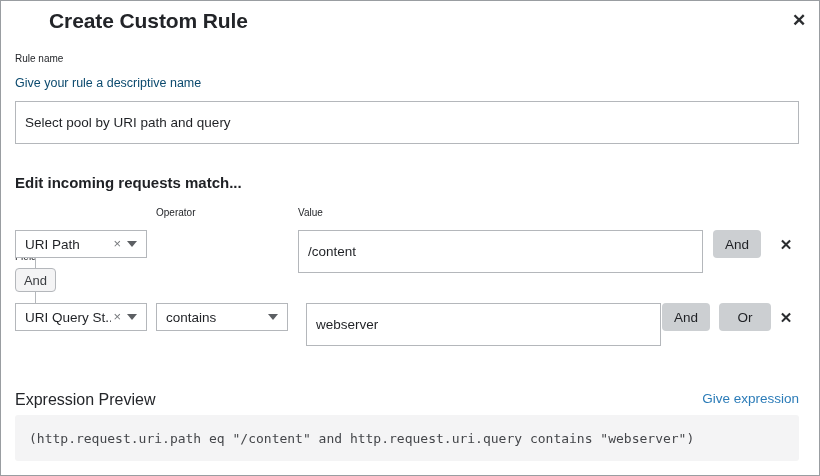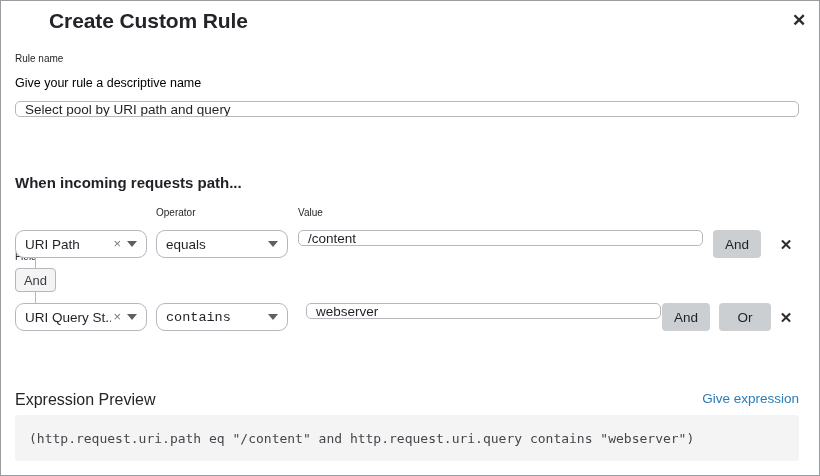--- a/index.html
+++ b/index.html
@@ -54,31 +54,31 @@
 
   
   .field-label {
     position: absolute;
     font-size: 10px;
     color: #24262a;
   }
   .field-sub {
     position: absolute;
     font-size: 12.5px;
-    color: #000000;
+    color: #0c4a6e;
   }
   .rule-name-label { left: 14px; top: 52px; }
   .rule-name-sub   { left: 14px; top: 75px; }
 
   .text-input {
     position: absolute;
     box-sizing: border-box;
-    height: 16px;
+    height: 43px;
     border: 1px solid #b4b7bb;
-    border-radius: 5px;
+    border-radius: 0;
     background: #ffffff;
     font-family: "Liberation Sans", sans-serif;
     font-size: 13.5px;
     color: #1f2125;
     padding: 0 9px;
     outline: none;
   }
   .rule-name-input {
     left: 14px;
     top: 100px;
@@ -98,21 +98,21 @@
   .col-label-field    { left: 14px;  top: 206px; margin-top: 44px; }
   .col-label-operator { left: 155px; top: 206px; }
   .col-label-value    { left: 297px; top: 206px; }
 
   
   .select-box {
     position: absolute;
     box-sizing: border-box;
     height: 28px;
     border: 1px solid #b4b7bb;
-    border-radius: 9px;
+    border-radius: 0;
     background: #ffffff;
     display: flex;
     align-items: center;
     cursor: pointer;
   }
   .select-text {
     flex: 1 1 auto;
     font-size: 13.5px;
     color: #1f2125;
     padding-left: 9px;
@@ -133,21 +133,21 @@
     height: 0;
     border-left: 5px solid transparent;
     border-right: 5px solid transparent;
     border-top: 6px solid #5c5f63;
     margin-right: 9px;
   }
 
   .field-sel-1 { left: 14px;  top: 229px; width: 132px; }
   .op-sel-1    { left: 155px; top: 229px; width: 132px; }
   .field-sel-2 { left: 14px;  top: 302px; width: 132px; }
-  .op-sel-2    { left: 155px; top: 302px; width: 132px; font-family: Liberation Mono, monospace; }
+  .op-sel-2    { left: 155px; top: 302px; width: 132px; }
 
   .value-input-1 { left: 297px; top: 229px; width: 405px; }
   .value-input-2 { left: 297px; top: 302px; width: 355px; margin-left: 8px; }
 
   
   .logic-btn {
     position: absolute;
     box-sizing: border-box;
     height: 28px;
     background: #cccfd2;
@@ -250,33 +250,29 @@
 
 <div class="dialog">
 
   <div class="dlg-title">Create Custom Rule</div>
   <button class="close-btn">✕</button>
 
   <div class="field-label rule-name-label">Rule name</div>
   <div class="field-sub rule-name-sub">Give your rule a descriptive name</div>
   <input class="text-input rule-name-input" type="text" value="Select pool by URI path and query" style="">
 
-  <div class="section-head">When incoming requests path...</div>
+  <div class="section-head">Edit incoming requests match...</div>
 
   <div class="field-label col-label-field">Field</div>
   <div class="field-label col-label-operator">Operator</div>
   <div class="field-label col-label-value">Value</div>
 
   <div class="select-box field-sel-1">
     <span class="select-text">URI Path</span>
     <span class="select-clear">×</span>
-    <span class="select-caret"></span>
-  </div>
-  <div class="select-box op-sel-1">
-    <span class="select-text">equals</span>
     <span class="select-caret"></span>
   </div>
   <input class="text-input value-input-1" type="text" value="/content" style="">
   <button class="logic-btn and-btn-1">And</button>
   <button class="remove-btn remove-1">✕</button>
 
   <div class="connector-line"></div>
   <button class="connector-pill">And</button>
 
   <div class="select-box field-sel-2">

